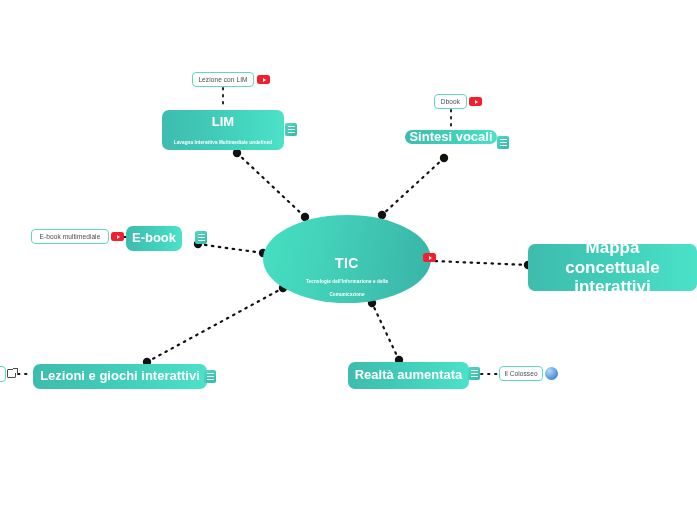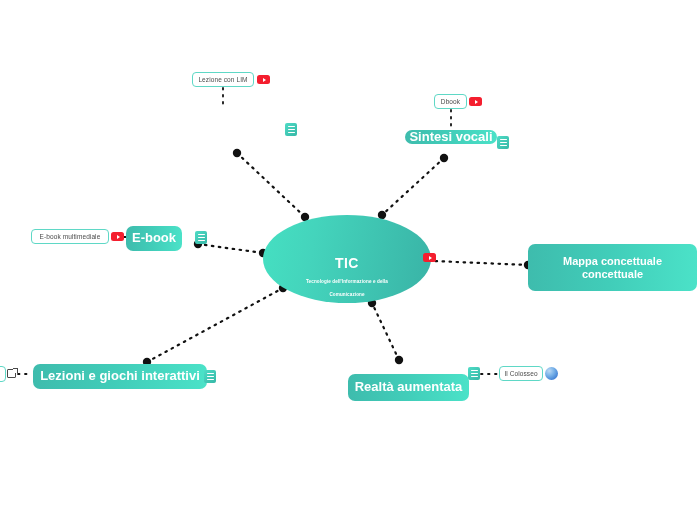--- a/index.html
+++ b/index.html
@@ -88,24 +88,24 @@
   }
 
   
   #node-lim       { left:162px; top:110px; width:122px; height:40px; padding:5px 4px; }
   #node-lim .node-title { font-size: 13px; }
   #node-sintesi   { left:405px; top:130px; width:92px;  height:14px; }
   #node-sintesi .node-title { font-size: 13px; }
   #node-ebook     { left:126px; top:226px; width:56px;  height:25px; }
   #node-ebook .node-title { font-size: 13px; }
   #node-mappa     { left:528px; top:244px; width:169px; height:47px; padding:2px 8px; }
-  #node-mappa .node-title { font-size: 11px; }
+  #node-mappa .node-title { font-size: 17px; }
   #node-lezioni   { left:33px;  top:364px; width:174px; height:25px; }
   #node-lezioni .node-title { font-size: 13px; }
-  #node-realta    { left:348px; top:362px; width:121px; height:27px;margin-top:12px; }
+  #node-realta    { left:348px; top:362px; width:121px; height:27px; }
   #node-realta .node-title { font-size: 13px; }
 
   
   .leaf {
     position: absolute;
     border: 1px solid #5FD8C6;
     border-radius: 4px;
     background: #ffffff;
     color: #4b4b4b;
     font-size: 6.5px;
@@ -246,32 +246,36 @@
       <circle cx="372" cy="303" r="4.2"></circle>
     </g>
   </svg>
 
   <div class="central-node">
     <div class="central-title">TIC</div>
     <div class="central-sub-line">Tecnologie dell'Informazione e della</div>
     <div class="central-sub-line">Comunicazione</div>
   </div>
 
+  <div class="node" id="node-lim">
+    <div class="node-title">LIM</div>
+    <div class="node-sub">Lavagna Interattiva Multimediale undefined</div>
+  </div>
 
   <div class="node" id="node-sintesi">
     <div class="node-title">Sintesi vocali</div>
   </div>
 
   <div class="node" id="node-ebook">
     <div class="node-title">E-book</div>
   </div>
 
   <div class="node" id="node-mappa">
     <div class="node-title">Mappa concettuale</div>
-    <div class="node-title">concettuale</div>
+    <div class="node-title">interattivi</div>
   </div>
 
   <div class="node" id="node-lezioni">
     <div class="node-title">Lezioni e giochi interattivi</div>
   </div>
 
   <div class="node" id="node-realta">
     <div class="node-title">Realtà aumentata</div>
   </div>
 

